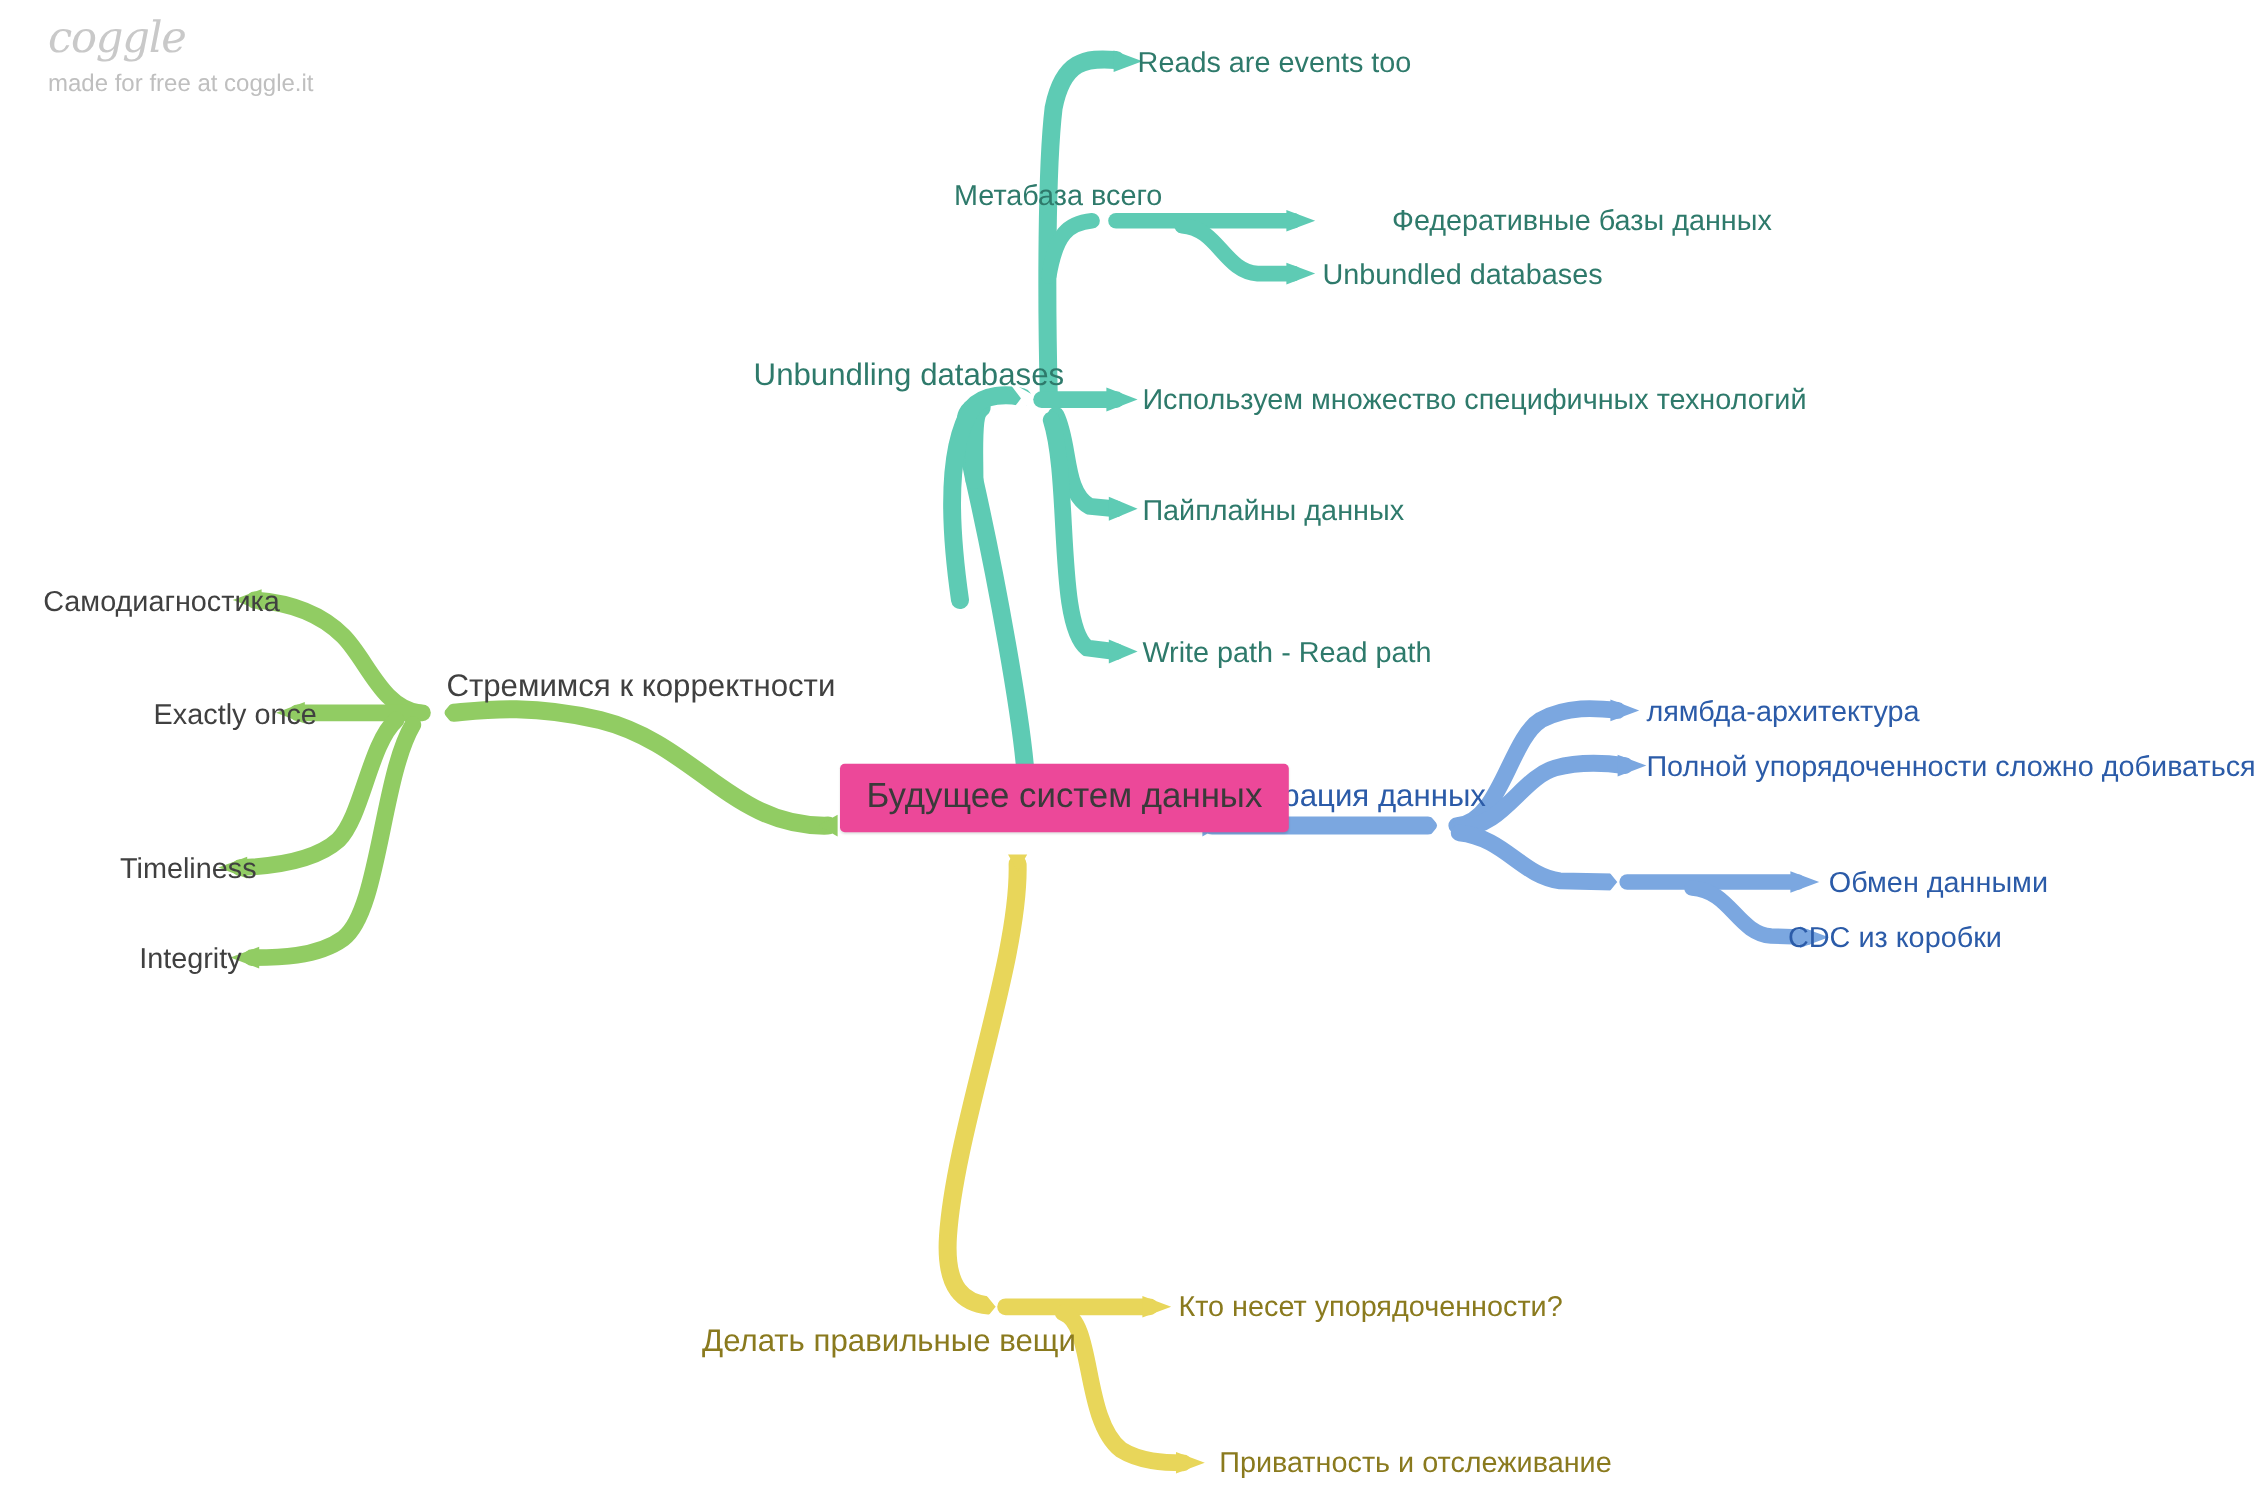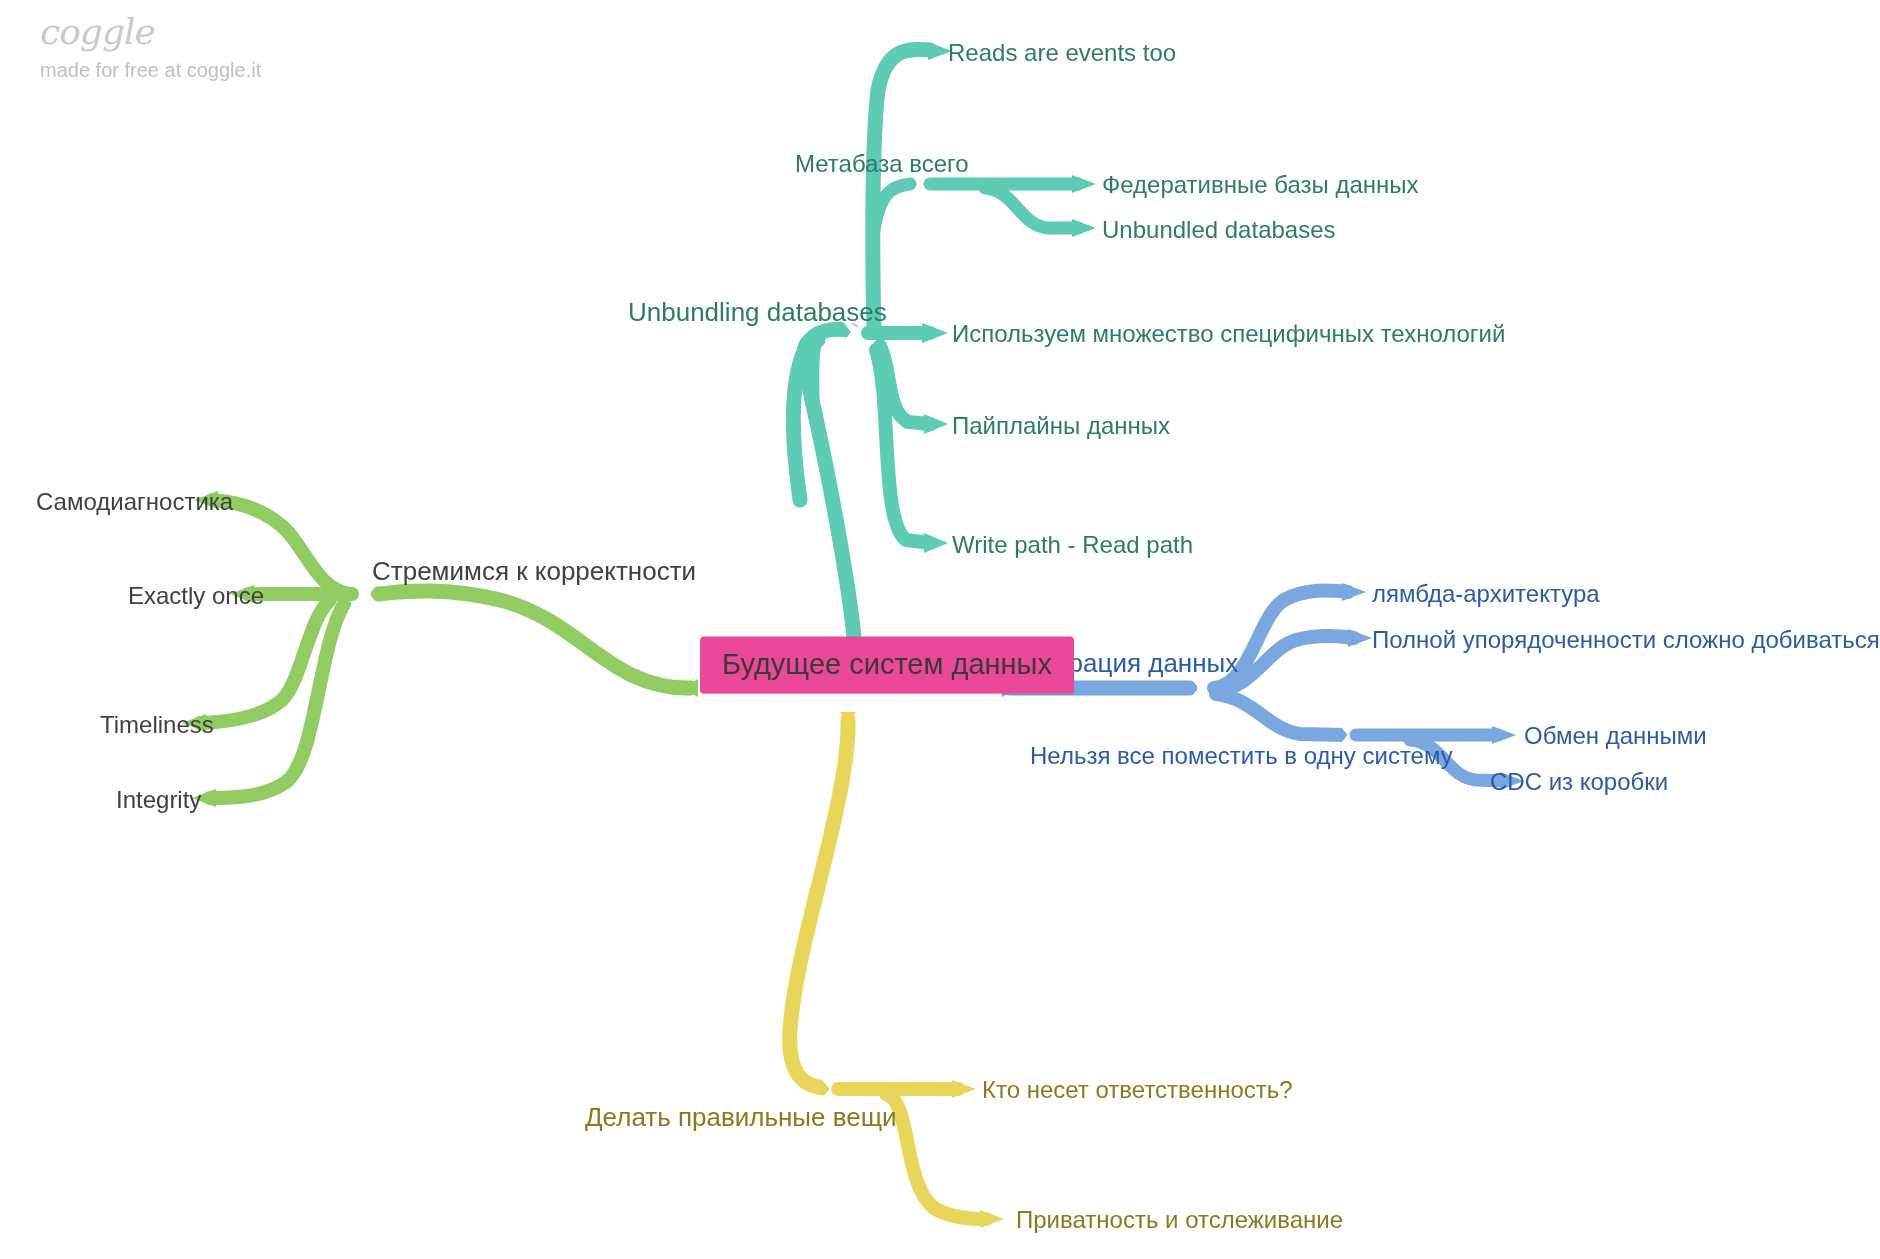--- a/index.html
+++ b/index.html
@@ -191,21 +191,21 @@
   <div class="root-node" style="left:700px; top:665px; transform:translateY(-50%);">Будущее систем данных</div>
 
   <div class="node t-teal fs-24" style="left:948px; top:41px;">
     <span class="node-label">Reads are events too</span>
   </div>
 
   <div class="node t-teal fs-24" style="left:795px; top:152px;">
     <span class="node-label">Метабаза всего</span>
   </div>
 
-  <div class="node t-teal fs-24" style="left:1102px; top:173px;">
+  <div class="node t-teal fs-24" style="left:1160px; top:173px;">
     <span class="node-label">Федеративные базы данных</span>
   </div>
 
   <div class="node t-teal fs-24" style="left:1102px; top:218px;">
     <span class="node-label">Unbundled databases</span>
   </div>
 
   <div class="node t-teal fs-26" style="left:628px; top:299px;">
     <span class="node-label">Unbundling databases</span>
   </div>
@@ -247,34 +247,31 @@
   </div>
 
   <div class="node t-blue fs-24" style="left:1372px; top:628px;">
     <span class="node-label">Полной упорядоченности сложно добиваться в масштабе</span>
   </div>
 
   <div class="node t-blue fs-26" style="left:1000px; top:650px;">
     <span class="node-label">Интеграция данных</span>
   </div>
 
-  <div class="node t-blue fs-24" style="left:1030px; top:744px;">
-    <span class="node-label">Нельзя все поместить в одну систему</span>
-  </div>
 
   <div class="node t-blue fs-24" style="left:1524px; top:724px;">
     <span class="node-label">Обмен данными</span>
   </div>
 
   <div class="node t-blue fs-24" style="left:1490px; top:770px;">
     <span class="node-label">CDC из коробки</span>
   </div>
 
   <div class="node t-yellow fs-24" style="left:982px; top:1078px;">
-    <span class="node-label">Кто несет ответственность?</span>
+    <span class="node-label">Кто несет упорядоченности?</span>
   </div>
 
   <div class="node t-yellow fs-26" style="left:585px; top:1104px;">
     <span class="node-label">Делать правильные вещи</span>
   </div>
 
   <div class="node t-yellow fs-24" style="left:1016px; top:1208px;">
     <span class="node-label">Приватность и отслеживание</span>
   </div>
 

